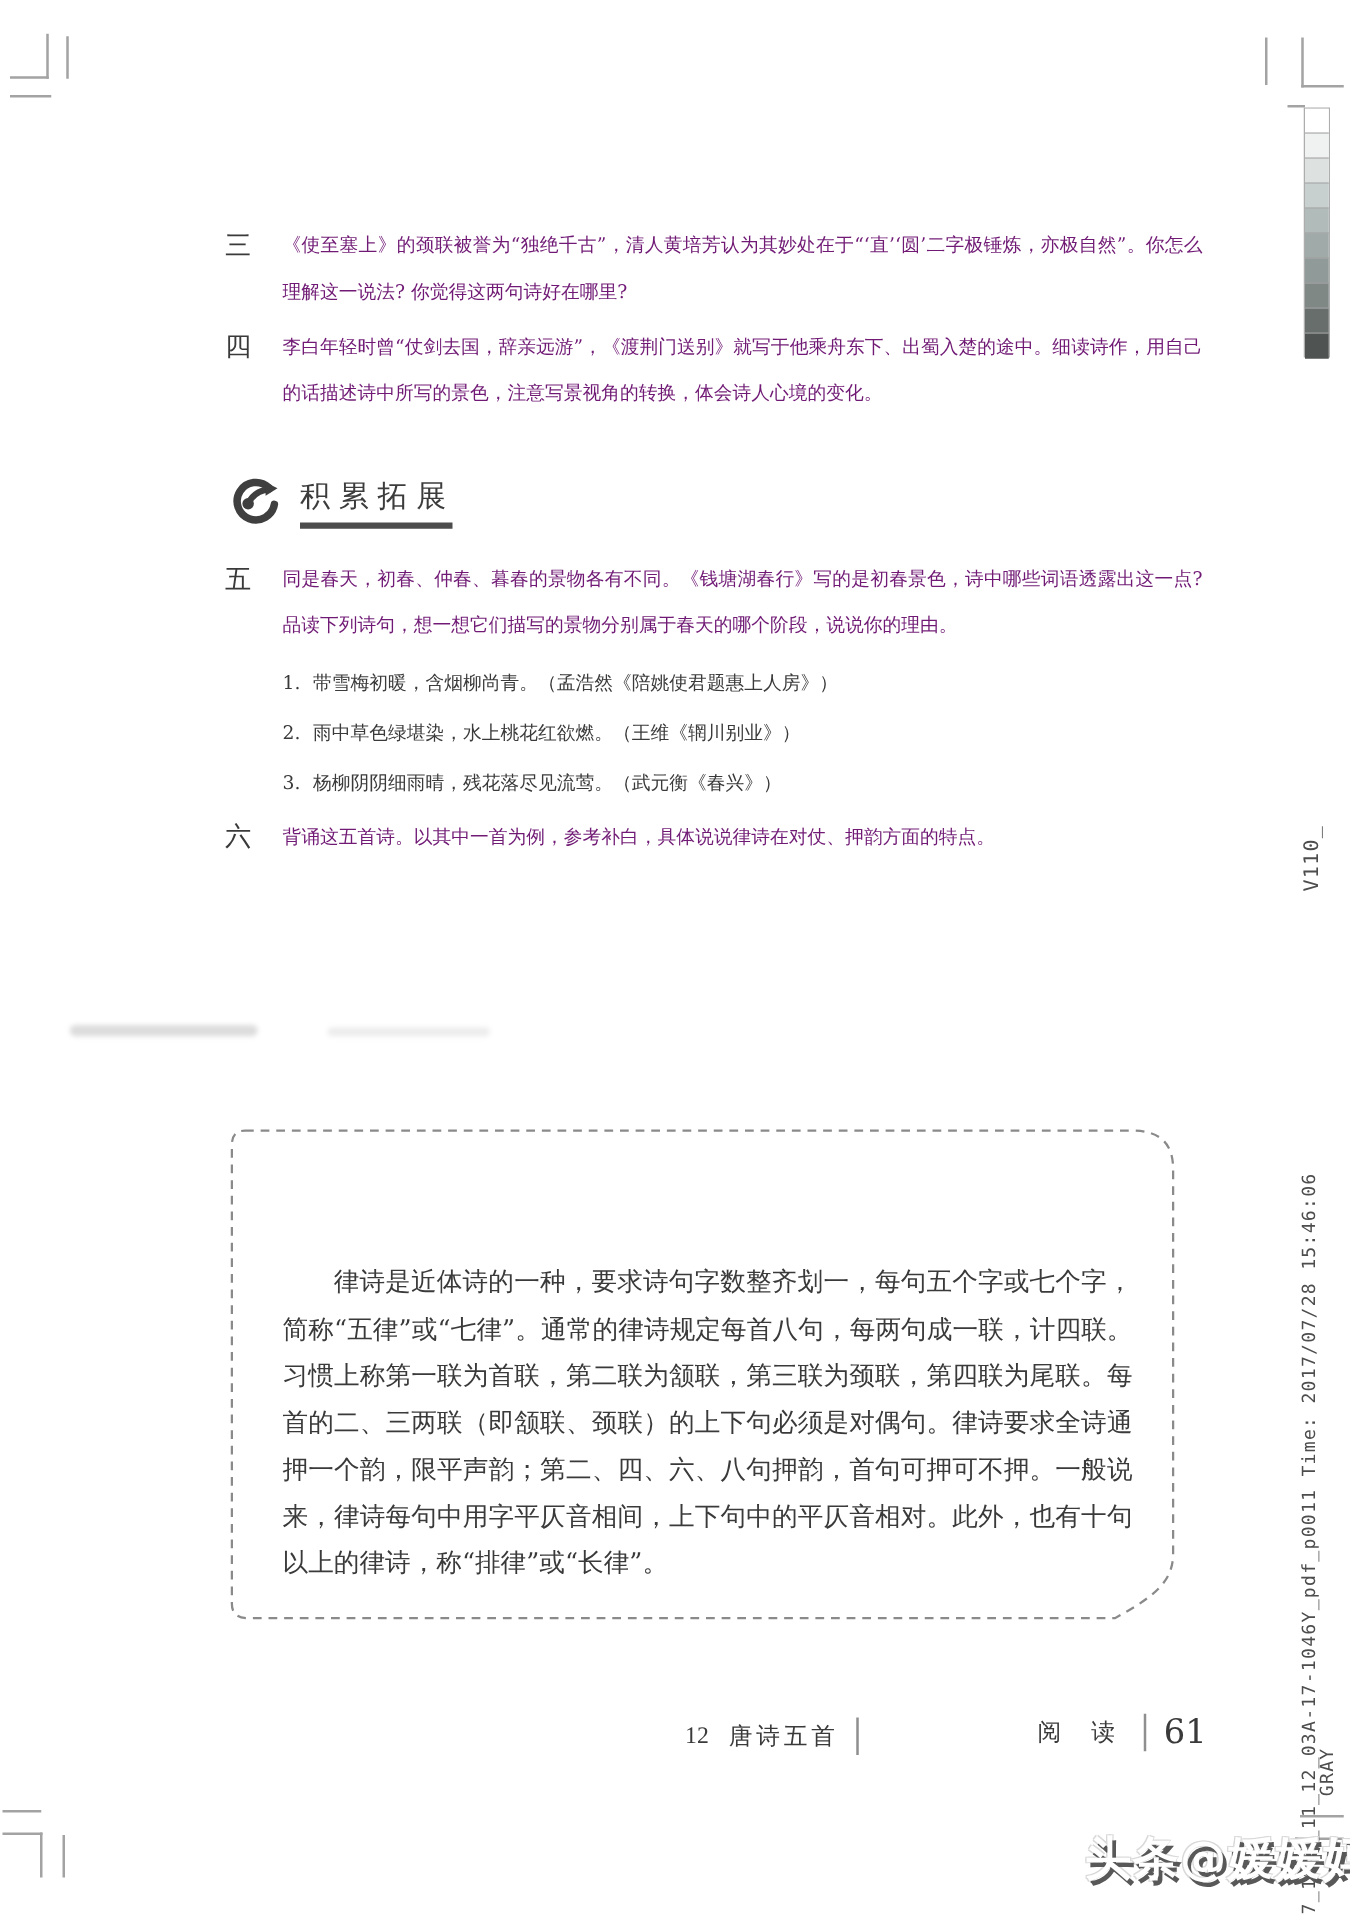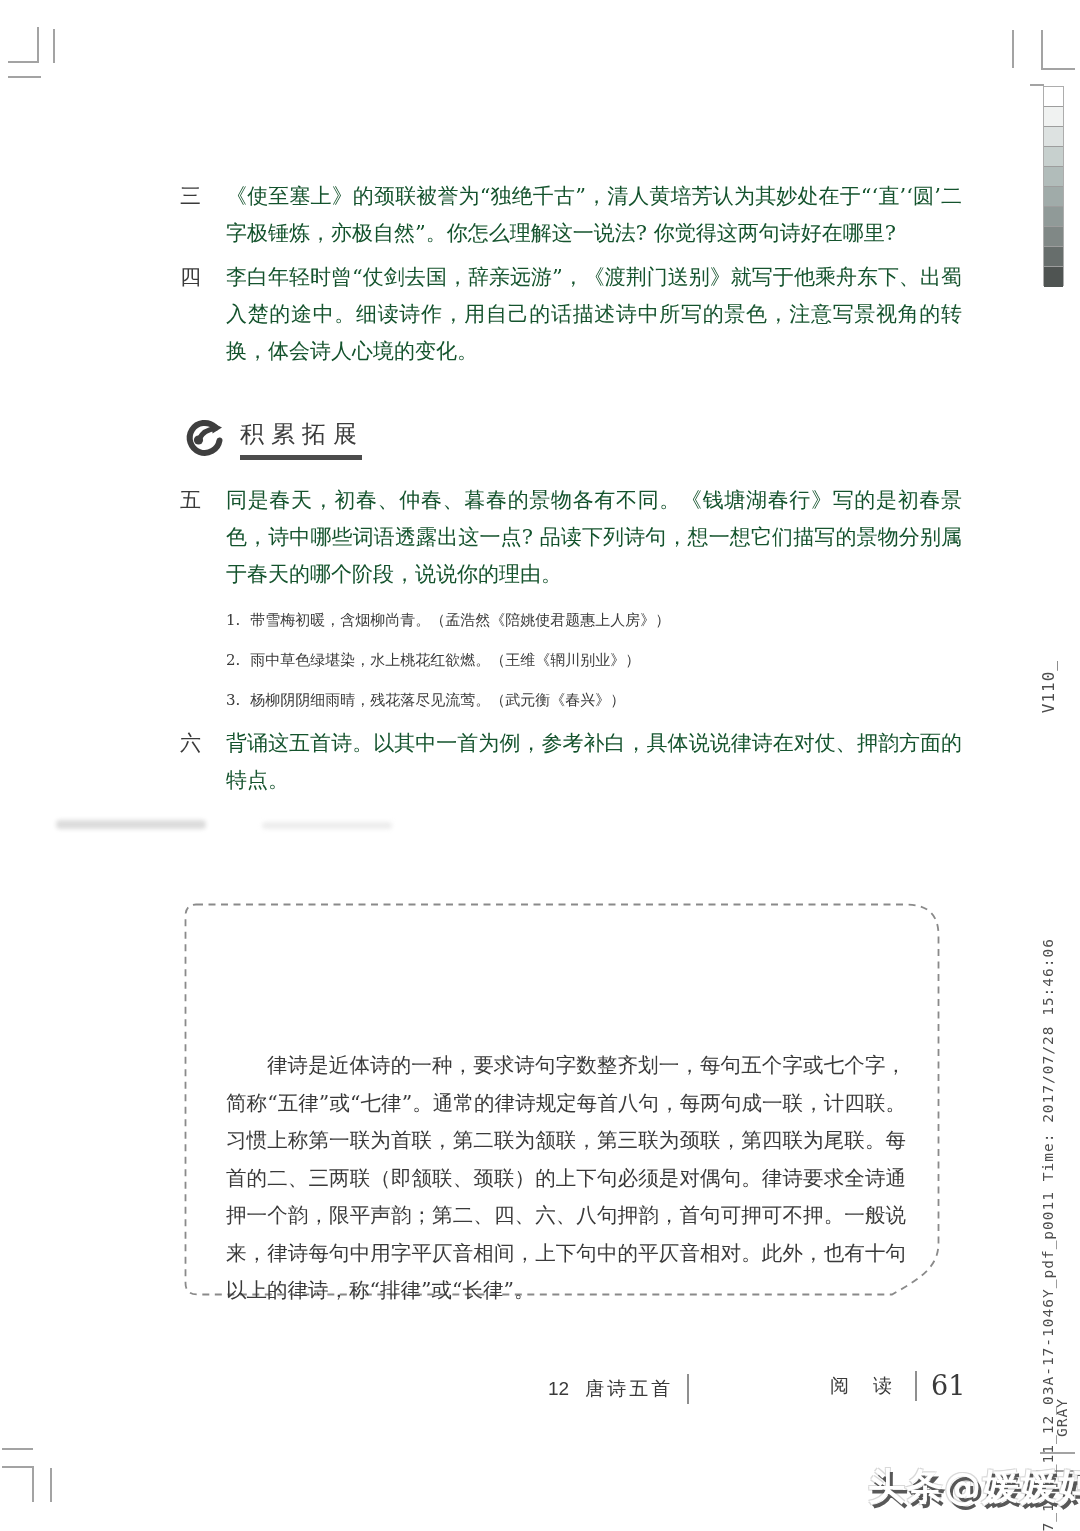--- a/index.html
+++ b/index.html
@@ -42,22 +42,22 @@
 
   
   .content { position: absolute; left: 180px; top: 178px; width: 782px; }
 
   .q-item { display: flex; margin-bottom: 7px; }
   .q-num {
     width: 46px; flex: 0 0 46px;
     font-size: 21px; line-height: 37px; color: #3a3a3a;
   }
   .q-text {
-    flex: 1; font-size: 21px; line-height: 37px;
-    text-align: justify; color: #14532d;
+    flex: 1; font-size: 15px; line-height: 37px;
+    text-align: justify; color: #701a75;
   }
 
   
   .section-header {
     display: flex; align-items: flex-start;
     margin-top: 46px; margin-bottom: 22px; margin-left: 2px; text-align: right;
   }
   .section-icon { width: 44px; height: 44px; margin-right: 14px; }
   .section-title-wrap { padding-top: 2px; }
   .section-title {
@@ -84,29 +84,29 @@
     width: 758px; height: 393px;
   }
   .infobox svg.border { position: absolute; inset: 0; }
   .infobox-title {
     position: absolute; left: 0; right: 0; top: 46px;
     text-align: center; font-size: 22px; letter-spacing: 6px; color: #3a3a3a;
   }
   .infobox-body {
     position: absolute; left: 42px; right: 36px; top: 104px;
     font-size: 20.5px; line-height: 37.5px; text-align: justify;
-    text-indent: 2em; color: #3a3a3a; margin-top: 40px;
+    text-indent: 2em; color: #3a3a3a;
   }
 
   
   .footer-left {
     position: absolute; left: 548px; top: 1374px;
     display: flex; align-items: center; font-size: 19px; color: #3a3a3a;
   }
-  .footer-left .lesson-num { margin-right: 16px; font-family: Liberation Sans, sans-serif; }
+  .footer-left .lesson-num { margin-right: 16px; font-family: Liberation Serif, serif; }
   .footer-left .lesson-title { letter-spacing: 3px; }
   .footer-divider {
     display: inline-block; width: 2px; height: 30px; background: #8f8f8f;
     margin: 0 14px; align-self: center;
   }
   .footer-right {
     position: absolute; left: 830px; top: 1370px;
     display: flex; align-items: center; color: #3a3a3a;
   }
   .footer-right .read-label { font-size: 19px; letter-spacing: 9px; }

